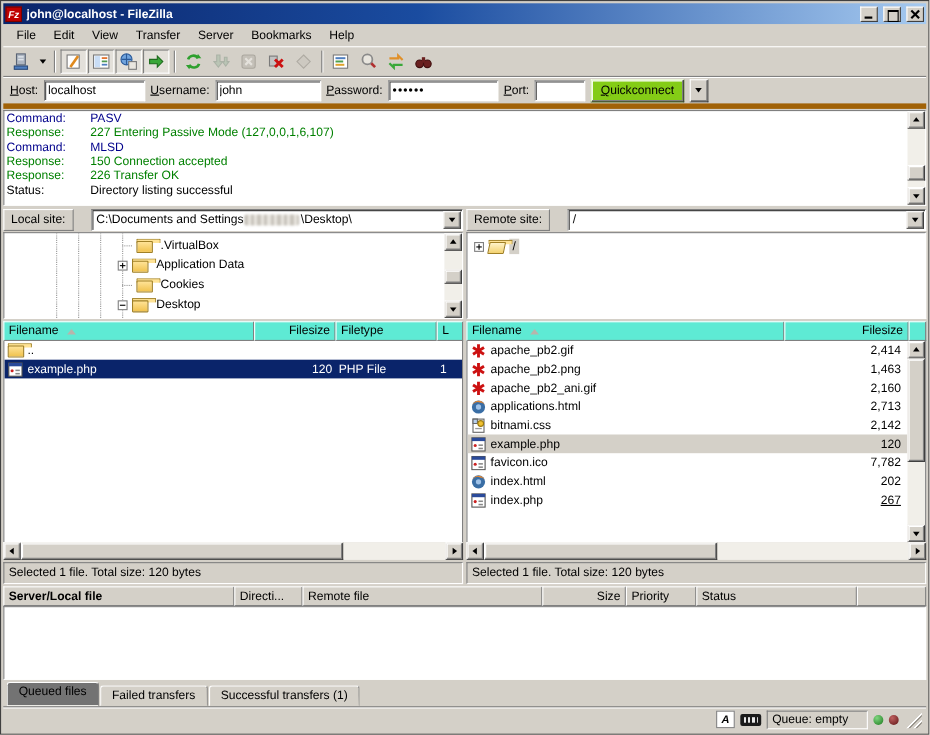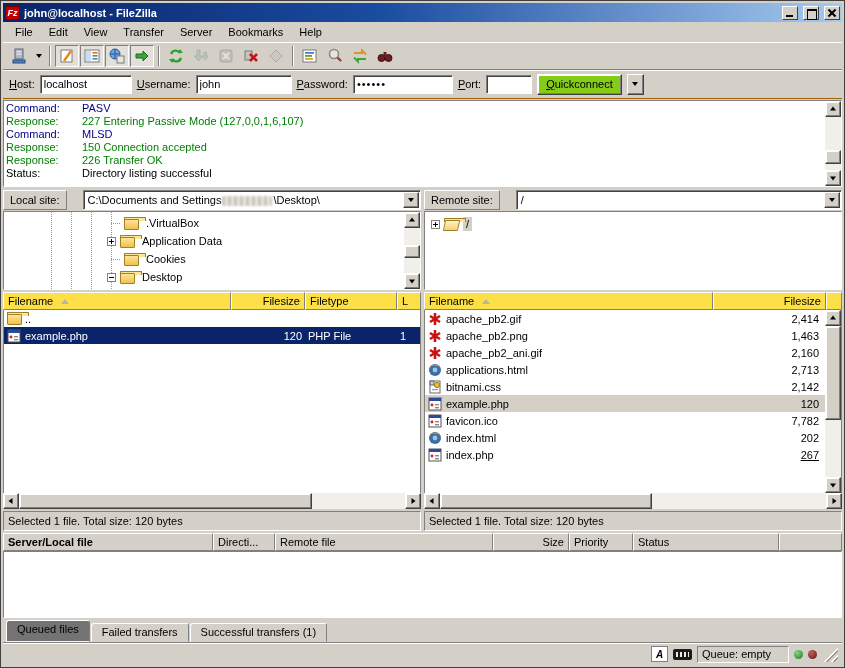--- a/index.html
+++ b/index.html
@@ -35,21 +35,21 @@
     border-top:1px solid #fff; }
   .tb-sep { width:2px; height:20px; border-left:1px solid #808080; border-right:1px solid #fff; margin:0 3px; }
   .tb-btn { width:24px; height:22px; display:flex; align-items:center; justify-content:center; background:transparent; border:1px solid transparent; }
   .tb-btn.pressed { border-color:#808080 #fff #fff #808080; background:#e3e0da; }
   .tb-btn svg { display:block; }
   .tb-drop { width:13px; height:22px; display:flex; align-items:center; justify-content:center; }
   .arrow-down-s { width:0; height:0; border:3px solid transparent; border-top:4px solid #000; margin-top:3px; }
 
   
   .quickbar { height:30px; flex:0 0 30px; display:flex; align-items:center; gap:5px; padding:0 6px;
-    border-top:1px solid #808080; box-shadow:inset 0 1px 0 #fff; border-bottom:1px solid #a16207; }
+    border-top:1px solid #808080; box-shadow:inset 0 1px 0 #fff; border-bottom:5px solid #a16207; }
   .qc-label::first-letter { text-decoration:underline; }
   .qc-input { height:19px; border:1px solid #808080; border-color:#808080 #fff #fff #808080;
     box-shadow:inset 1px 1px 0 #404040; background:#fff; font-family:"Liberation Sans",sans-serif; font-size:11px; padding:0 3px; }
   .qc-host { width:92px; } .qc-user { width:96px; } .qc-pass { width:100px; letter-spacing:1px;} .qc-port { width:46px; }
   .qc-btn { height:21px; padding:0 8px; background:#84cc16; border:1px solid; border-color:#fff #404040 #404040 #fff;
     box-shadow:inset -1px -1px 0 #808080, inset 1px 1px 0 #fff; font-size:11px; }
   .qc-btn::first-letter { text-decoration:underline; }
   .qc-btn-drop { width:17px; height:21px; background:#d4d0c8; border:1px solid; border-color:#fff #404040 #404040 #fff;
     box-shadow:inset -1px -1px 0 #808080; display:flex; align-items:center; justify-content:center; }
 
@@ -101,21 +101,21 @@
   .expander.plus::after { content:""; position:absolute; left:3px; top:1px; width:1px; height:5px; background:#000; }
   .connector { width:9px; flex:0 0 9px; border-top:1px dotted #9a9a9a; }
 
   .folder-ico { width:16px; height:13px; position:relative; flex:0 0 16px; margin:0 3px 0 4px; }
   .folder-ico .body { position:absolute; left:0; top:2px; right:1px; bottom:0; background:linear-gradient(#ffe396,#f0c24e); border:1px solid #a08026; border-radius:1px; }
   .folder-ico .tab { position:absolute; left:0; top:0; width:7px; height:4px; background:#ffe396; border:1px solid #a08026; border-bottom:none; border-radius:1px 1px 0 0; }
   .tree-label { padding:1px 3px; white-space:nowrap; }
   .tree-label.sel { background:#d4d0c8; }
 
   
-  .list-header { height:18px; flex:0 0 18px; display:flex; background:#fde047; }
+  .list-header { height:18px; flex:0 0 18px; display:flex; background:#5eead4; }
   .col-h { border:1px solid; border-color:#fff #808080 #808080 #fff; padding:1px 4px; display:flex; align-items:center; white-space:nowrap; overflow:hidden; }
   .col-h.right { justify-content:flex-end; }
   .sort-asc { width:0; height:0; border:4px solid transparent; border-bottom:5px solid #b8b4ab; margin-left:8px; margin-top:-3px; }
   .list-body { flex:1; background:#fff; border-left:1px solid #808080; border-right:1px solid #808080; overflow:hidden; position:relative; min-height:0; display:flex; }
   .rows { flex:1; min-width:0; }
   .frow { height:17px; display:flex; align-items:center; white-space:nowrap; }
   .frow .name { flex:1; min-width:0; overflow:hidden; display:flex; align-items:center; gap:3px; padding-left:2px; }
   .frow .size { text-align:right; padding-right:6px; }
   .frow.sel-active { background:#0a246a; color:#fff; }
   .frow.sel-inactive { background:#d4d0c8; }

